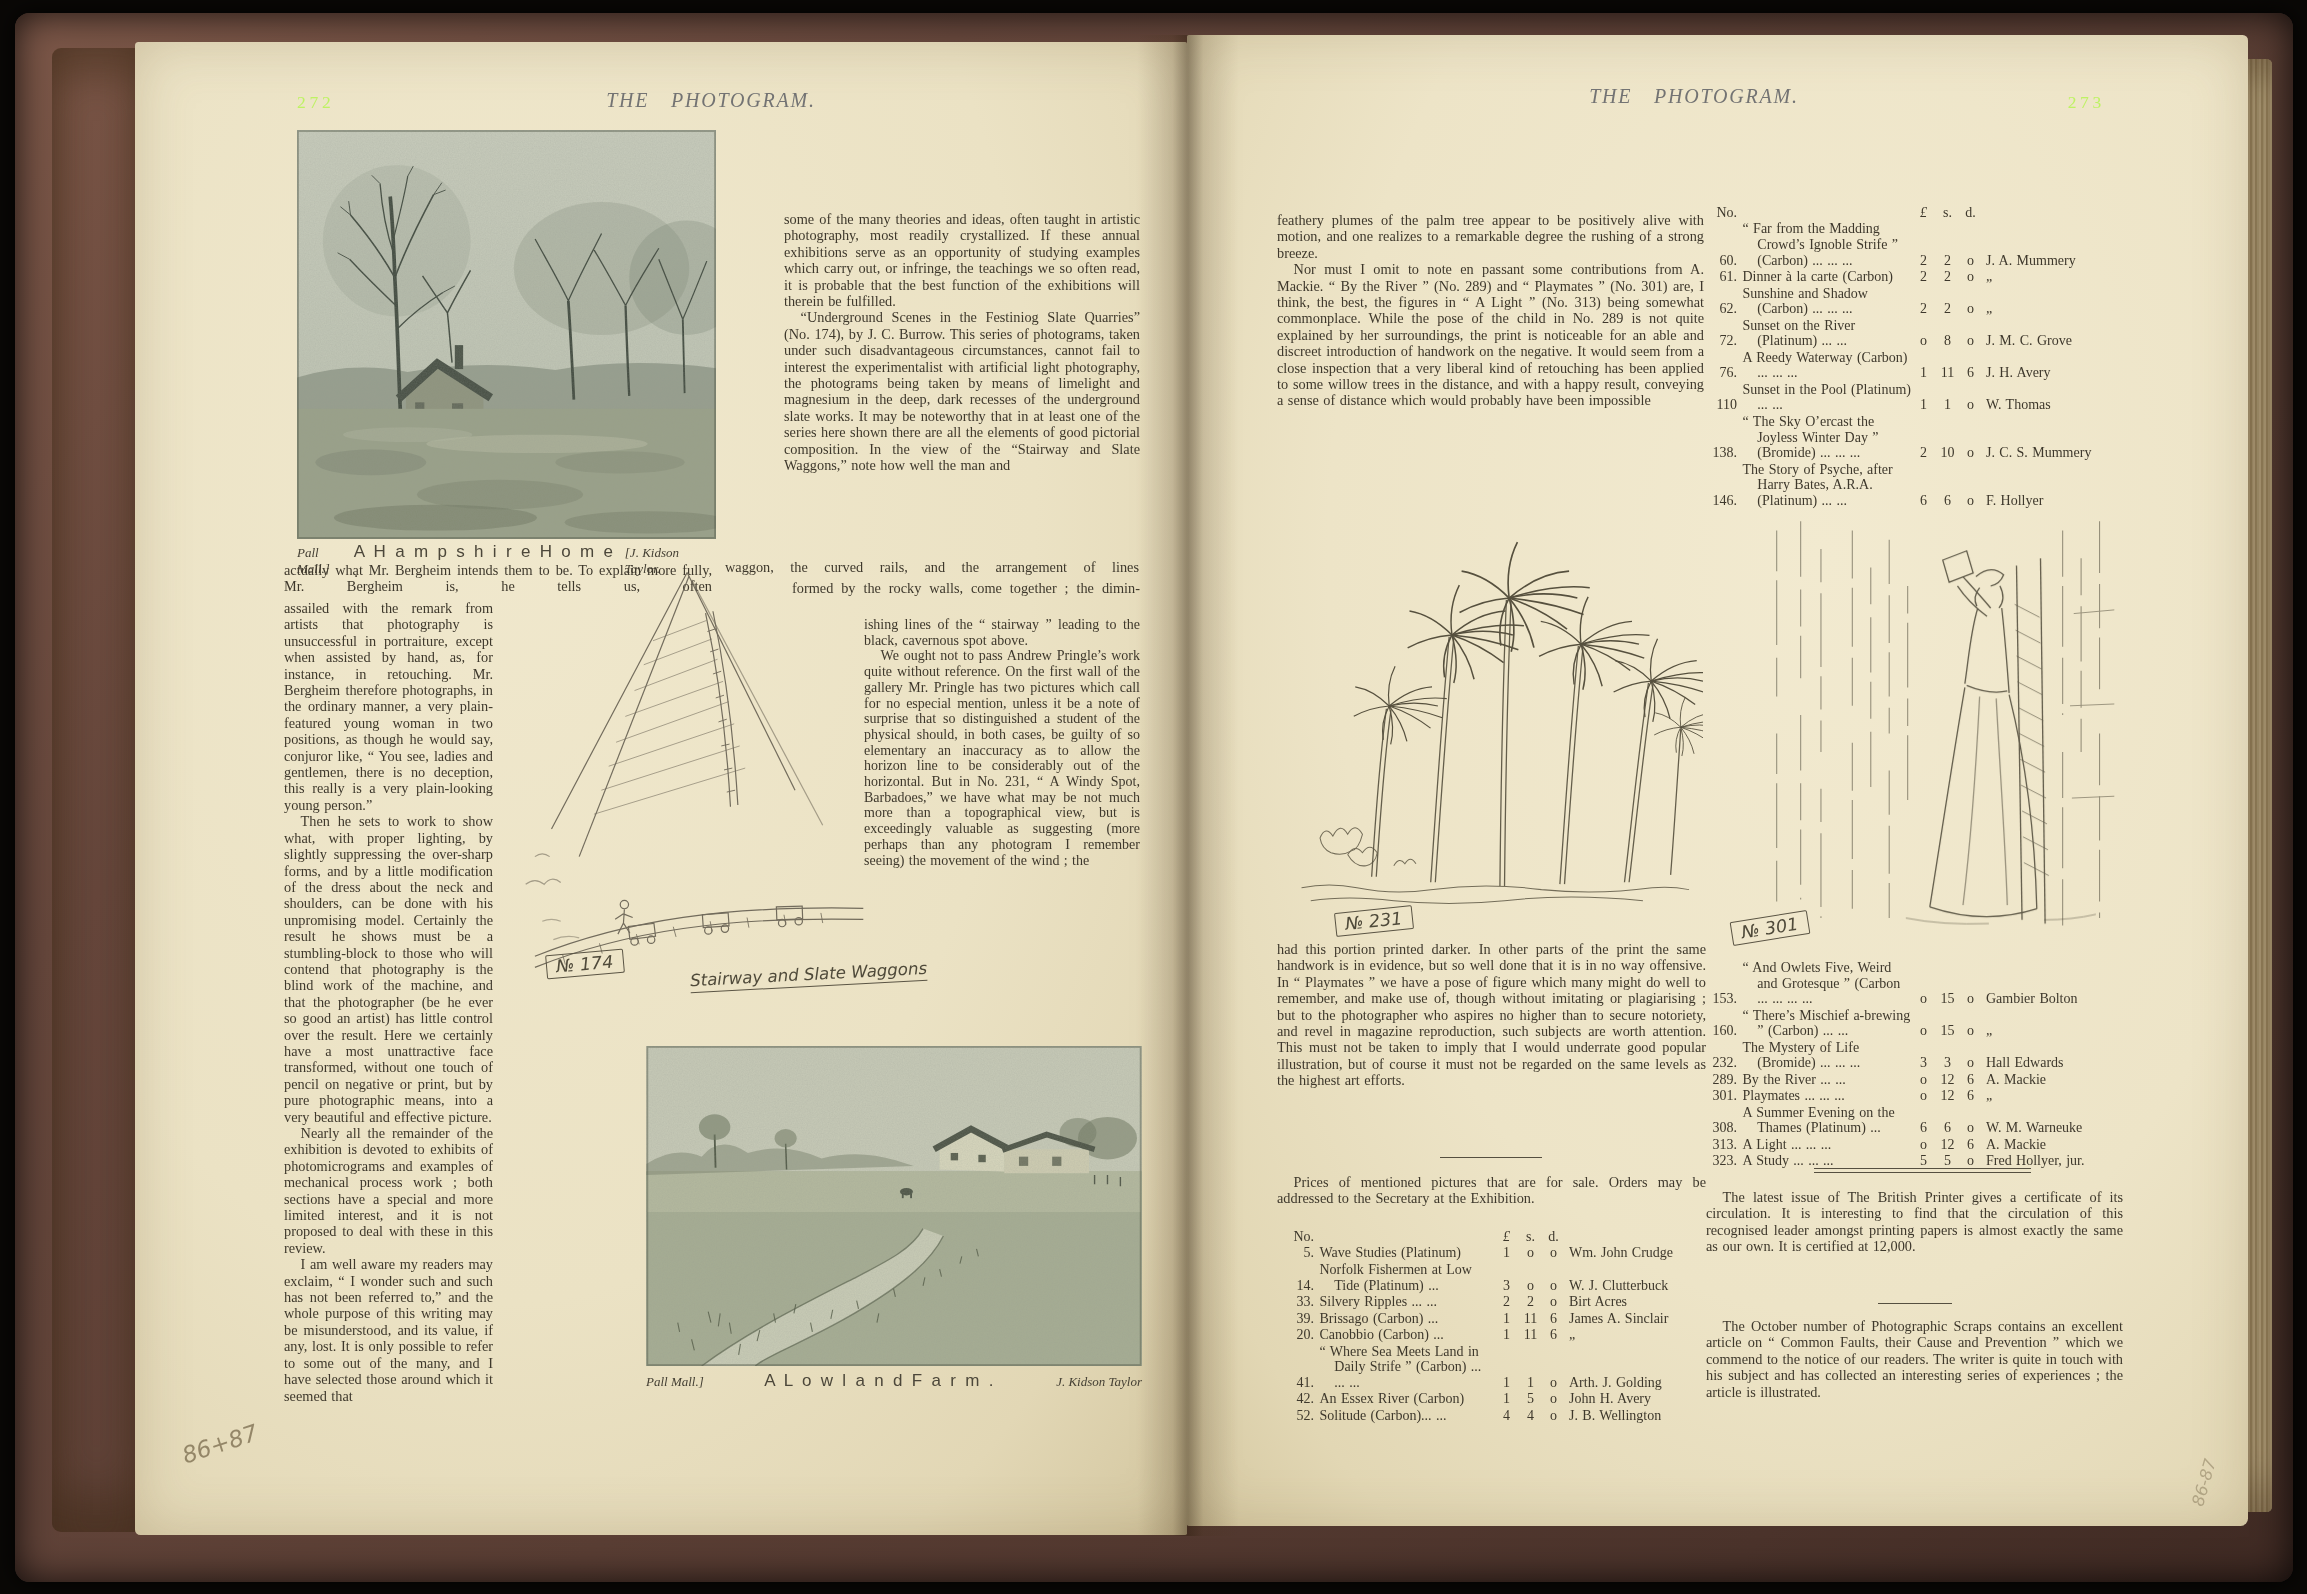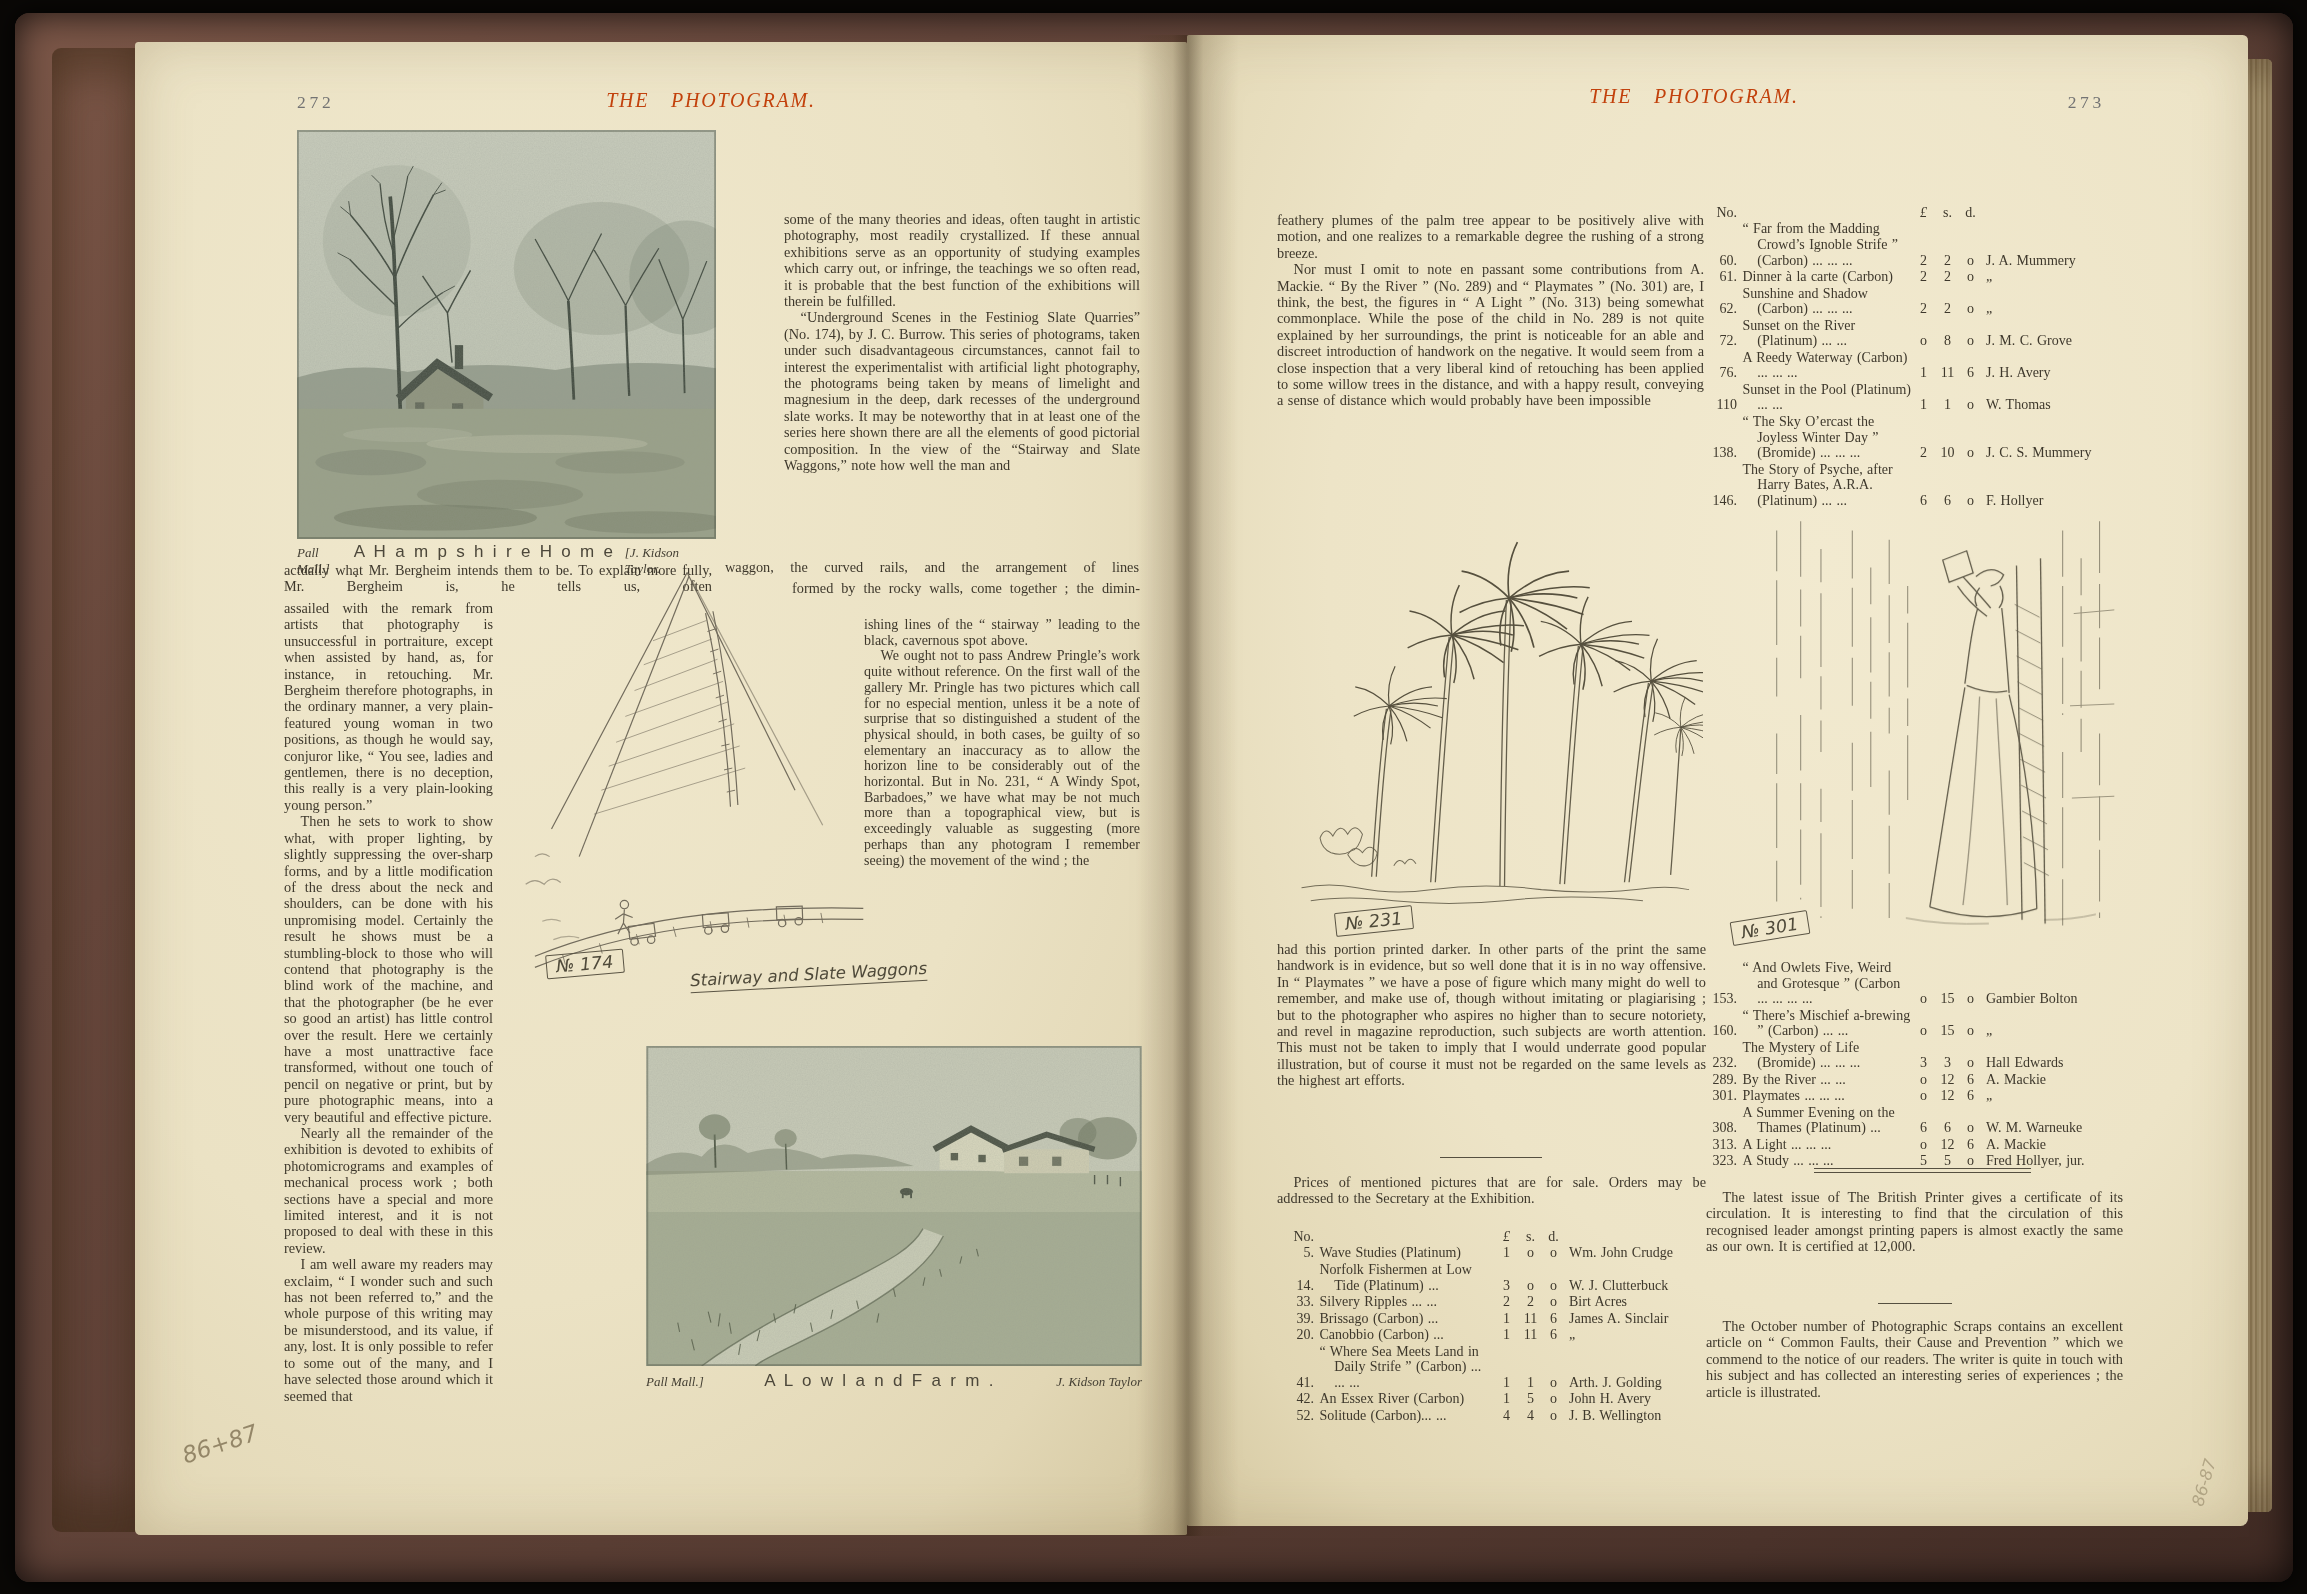--- a/index.html
+++ b/index.html
@@ -25,23 +25,23 @@
     box-shadow:inset 0 0 55px rgba(120,95,55,.22);}
   .gutter{position:absolute;left:1137px;top:35px;width:102px;height:1501px;z-index:4;pointer-events:none;
     background:linear-gradient(90deg,rgba(70,50,25,0) 0%,rgba(70,50,25,.18) 35%,rgba(45,30,12,.42) 50%,rgba(70,50,25,.16) 65%,rgba(70,50,25,0) 100%);}
   
   .tb{position:absolute;z-index:5;font-size:14.3px;line-height:16.4px;color:#3e382c;
       text-align:justify;word-spacing:0.9px;}
   .tb p{margin:0;}
   .tb p + p{text-indent:16.6px;}
   .ind{text-indent:16.6px;}
   .stretch{text-align:justify;text-align-last:justify;font-family:Liberation Serif, serif;}
-  .pageno{position:absolute;z-index:5;font-size:17.5px;letter-spacing:3.7px;color:#737373;}
+  .pageno{position:absolute;z-index:5;font-size:17.5px;letter-spacing:3.7px;color:#bef264;}
   .runhead{position:absolute;z-index:5;font-size:20px;font-style:italic;letter-spacing:1.8px;
-      word-spacing:14.8px;color:#c2410c;text-align:center;}
+      word-spacing:14.8px;color:#737373;text-align:center;}
   .cap{position:absolute;z-index:5;display:flex;justify-content:space-between;align-items:baseline;}
   .cap-credit{font-style:italic;font-size:13px;color:#454034;}
   .cap-title{font-family:"Liberation Sans",sans-serif;font-size:17px;letter-spacing:2.3px;color:#4c473a;}
   
   .list{font-size:14px;line-height:15.6px;}
   .lrow{display:flex;align-items:flex-end;margin-bottom:0.9px;}
   .r-no{width:33px;text-align:right;padding-right:5.5px;flex:none;}
   .r-title{flex:1;text-align:left;padding-left:14.8px;text-indent:-14.8px;}
   .r-p{width:22px;text-align:center;flex:none;}
   .r-s{width:26px;text-align:center;flex:none;}

